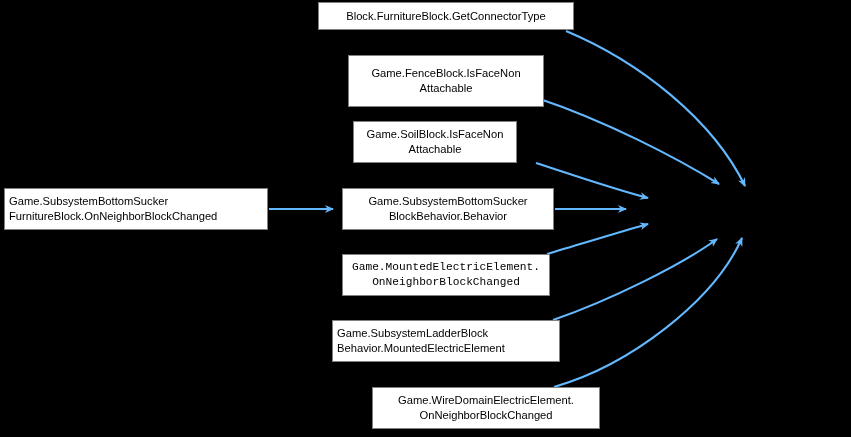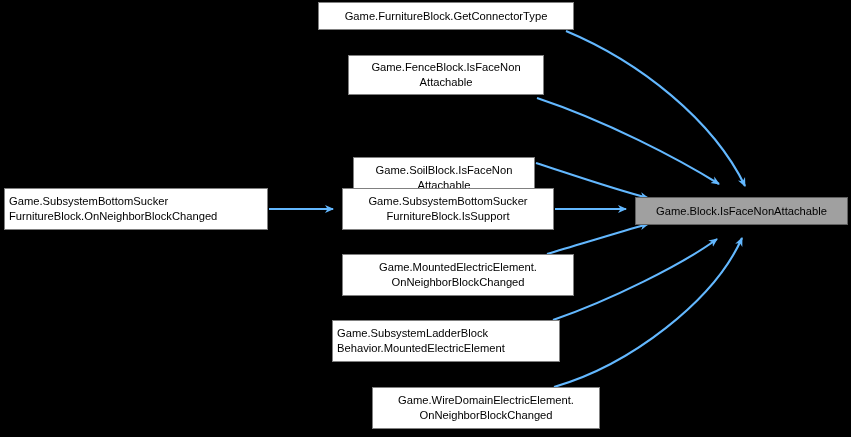--- a/index.html
+++ b/index.html
@@ -81,50 +81,47 @@
       <path d="M554,387 C630,365 714,301 742,238"></path>
     </g>
   </svg>
 
   <div class="node leftalign" style="left:4px;top:188px;width:264px;height:42px;">
     <span class="line">Game.SubsystemBottomSucker</span>
     <span class="line">FurnitureBlock.OnNeighborBlockChanged</span>
   </div>
 
   <div class="node" style="left:318px;top:2px;width:256px;height:28px;">
-    <span class="line">Game.FurnitureBlock.GetConnectorType</span>
+    <span class="line">Block.FurnitureBlock.GetConnectorType</span>
   </div>
 
-  <div class="node" style="left:348px;top:55px;width:196px;height:40px;">
+  <div class="node" style="left:348px;top:55px;width:196px;height:52px;">
     <span class="line">Game.FenceBlock.IsFaceNon</span>
     <span class="line">Attachable</span>
   </div>
 
-  <div class="node" style="left:353px;top:121px;width:182px;height:42px;margin-top:36px;">
+  <div class="node" style="left:353px;top:121px;width:164px;height:42px;">
     <span class="line">Game.SoilBlock.IsFaceNon</span>
     <span class="line">Attachable</span>
   </div>
 
   <div class="node" style="left:342px;top:188px;width:212px;height:42px;">
     <span class="line">Game.SubsystemBottomSucker</span>
-    <span class="line">FurnitureBlock.IsSupport</span>
+    <span class="line">BlockBehavior.Behavior</span>
   </div>
 
-  <div class="node" style="left:342px;top:254px;width:232px;height:42px;">
+  <div class="node" style="left:342px;top:254px;width:208px;height:42px;font-family:Liberation Mono, monospace;">
     <span class="line">Game.MountedElectricElement.</span>
     <span class="line">OnNeighborBlockChanged</span>
   </div>
 
   <div class="node leftalign" style="left:332px;top:320px;width:228px;height:42px;">
     <span class="line">Game.SubsystemLadderBlock</span>
     <span class="line">Behavior.MountedElectricElement</span>
   </div>
 
   <div class="node" style="left:332px;top:387px;width:228px;height:42px;margin-left:40px;">
     <span class="line">Game.WireDomainElectricElement.</span>
     <span class="line">OnNeighborBlockChanged</span>
   </div>
 
-  <div class="node highlight" style="left:635px;top:197px;width:213px;height:28px;">
-    <span class="line">Game.Block.IsFaceNonAttachable</span>
-  </div>
 
 </div>
 
 </body></html>

